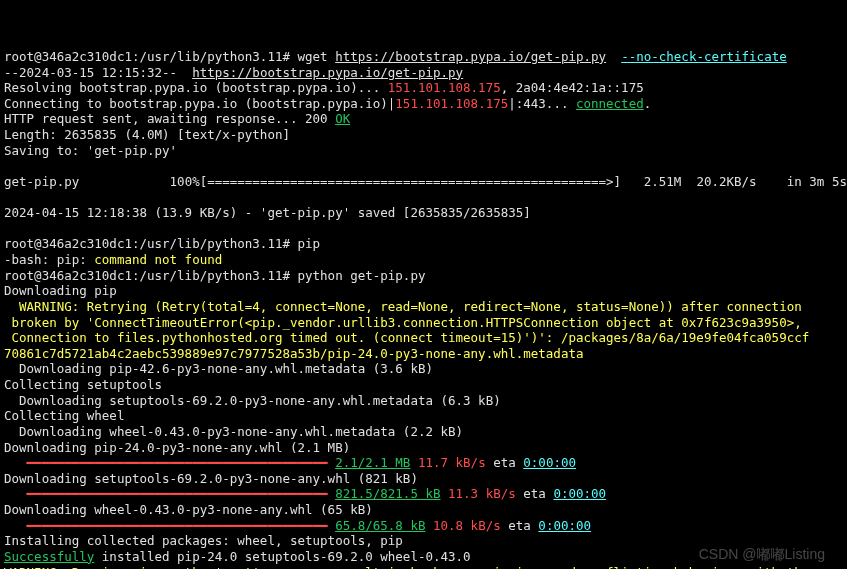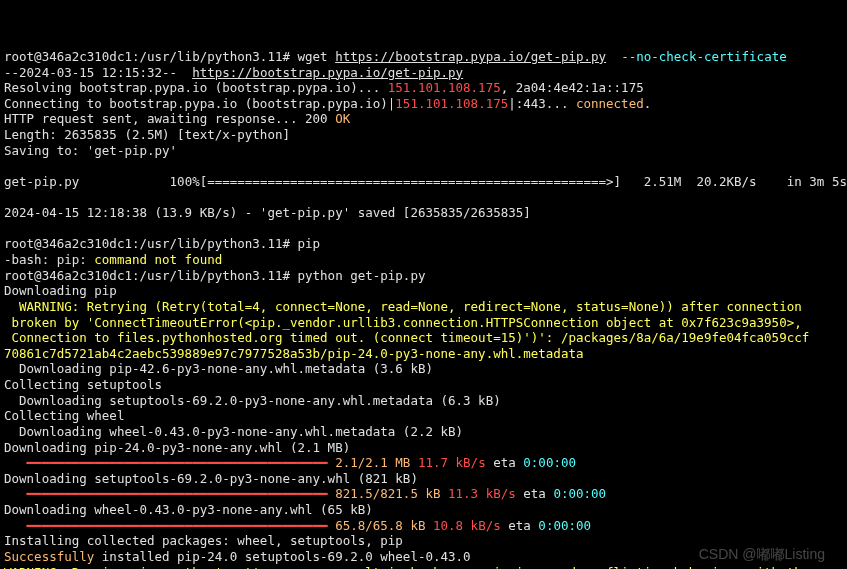--- a/index.html
+++ b/index.html
@@ -11,44 +11,44 @@
     font-size: 12.5px;
     line-height: 1.25;
     white-space: pre;
     width: 847px;
     height: 569px;
     box-sizing: border-box;
     overflow: hidden;
     position: relative;
   }
   .r { color: #ff4d4d; }
-  .g { color: #fdba74; }
+  .g { color: #22c55e; text-decoration: underline; }
   .y { color: #ffff55; }
-  .c { color: #55ffff; }
+  .c { color: #55ffff; text-decoration: underline; }
   .u { text-decoration: underline; }
   .wm {
     position: absolute;
     right: 22px;
     bottom: 6px;
     color: rgba(200,200,200,0.35);
     font-family: sans-serif;
     font-size: 14px;
     pointer-events: none;
   }
 </style>
 </head>
 <body>
 
 
 <div><span>root@346a2c310dc1:/usr/lib/python3.11#</span> <span>wget</span> <span class="u">https://bootstrap.pypa.io/get-pip.py</span>  <span class="c">--no-check-certificate</span>
 <span>--2024-03-15 12:15:32--  </span><span class="u">https://bootstrap.pypa.io/get-pip.py</span>
 <span>Resolving bootstrap.pypa.io (bootstrap.pypa.io)... </span><span class="r">151.101.108.175</span><span>, 2a04:4e42:1a::175</span>
 <span>Connecting to bootstrap.pypa.io (bootstrap.pypa.io)|</span><span class="r">151.101.108.175</span><span>|:443... </span><span class="g">connected</span><span>.</span>
 <span>HTTP request sent, awaiting response... 200 </span><span class="g">OK</span>
-<span>Length: 2635835 (2.5M) [text/x-python]</span>
+<span>Length: 2635835 (4.0M) [text/x-python]</span>
 <span>Saving to: 'get-pip.py'</span>
 
 <span>get-pip.py</span>            <span>100%</span><span>[=====================================================&gt;]</span>   <span>2.51M</span>  <span>20.2KB/s</span>    <span>in 3m 5s</span>
 
 <span>2024-04-15 12:18:38 (13.9 KB/s) - 'get-pip.py' saved [2635835/2635835]</span>
 
 <span>root@346a2c310dc1:/usr/lib/python3.11#</span> <span>pip</span>
 <span>-bash: pip: </span><span class="y">command not found</span>
 <span>root@346a2c310dc1:/usr/lib/python3.11#</span> <span>python get-pip.py</span>
 <span>Downloading pip</span>

